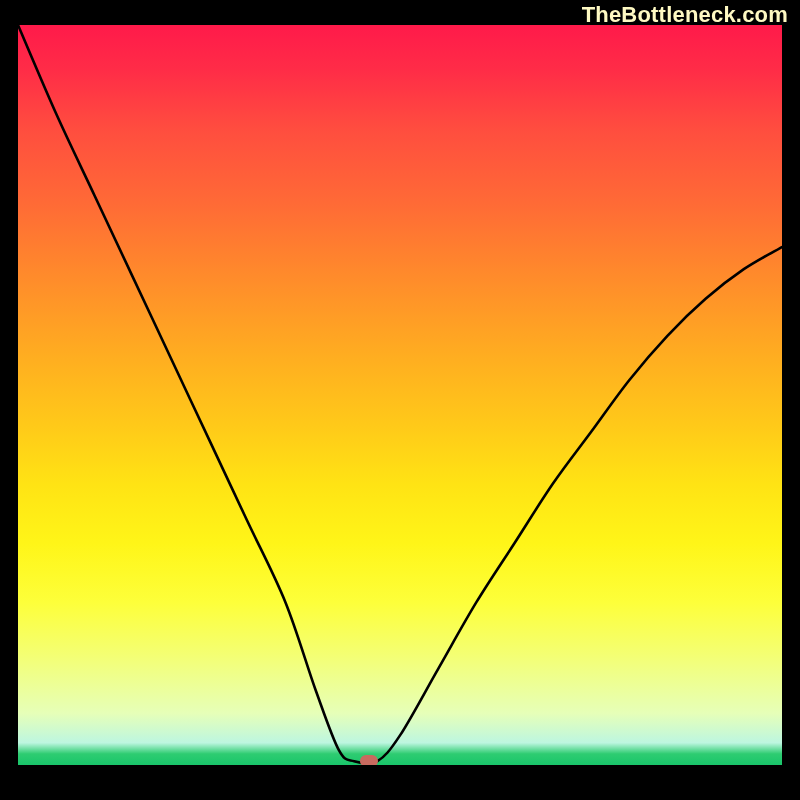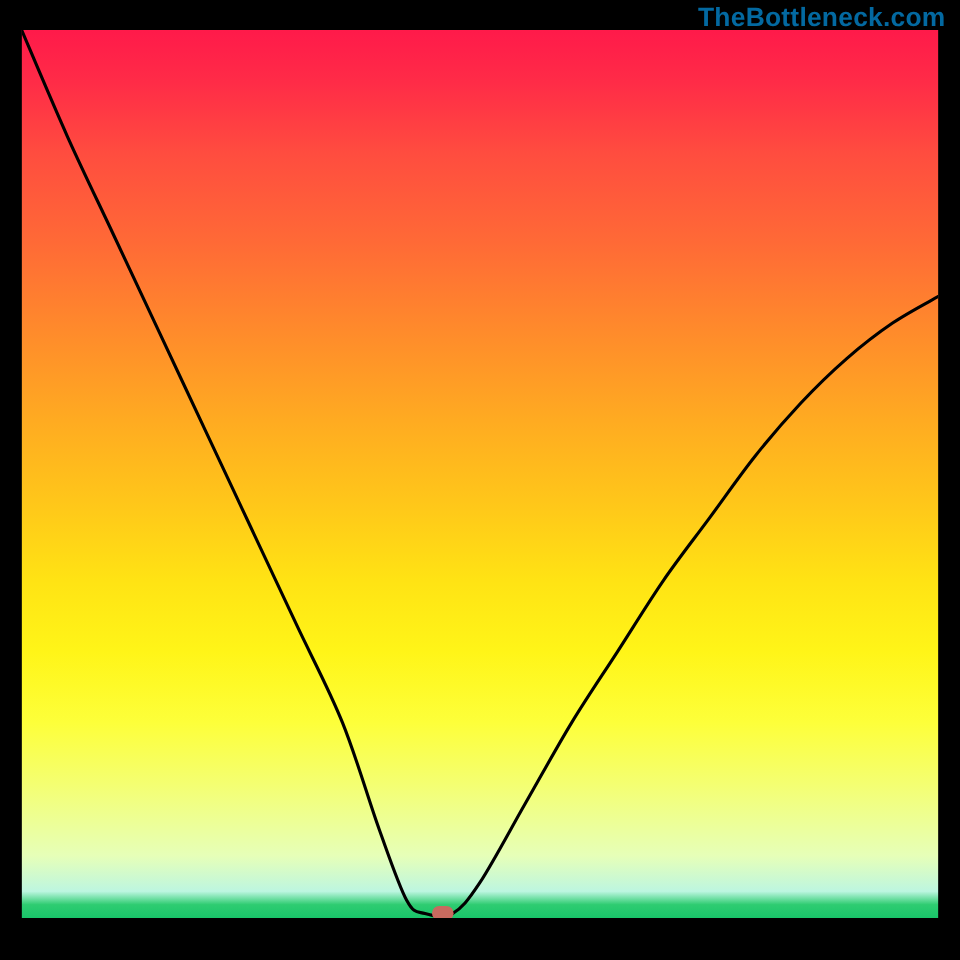--- a/index.html
+++ b/index.html
@@ -65,21 +65,21 @@
     background: #c86a5f;
     transform: translate(-50%, -50%);
   }
   .attribution {
     position: absolute;
     top: 2px;
     right: 12px;
     font-family: Arial, Helvetica, sans-serif;
     font-size: 22px;
     font-weight: 600;
-    color: #0369a1;
+    color: #fef9c3;
     letter-spacing: 0.2px;
   }
   .bottom-border {
     position: absolute;
     left: 0;
     bottom: 0;
     width: 764px;
     height: 17px;
     background: #000;
   }

